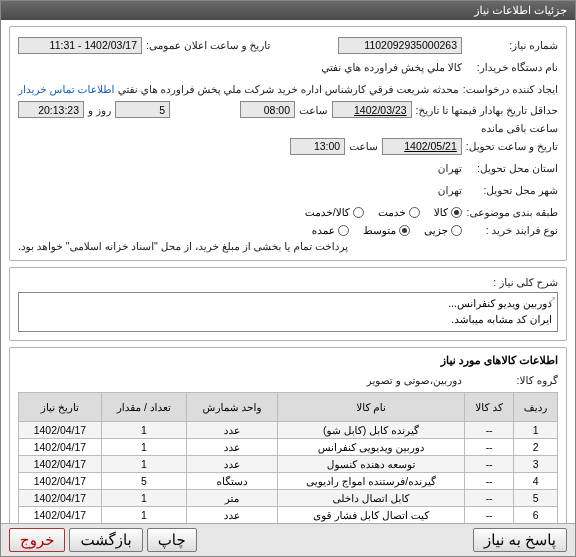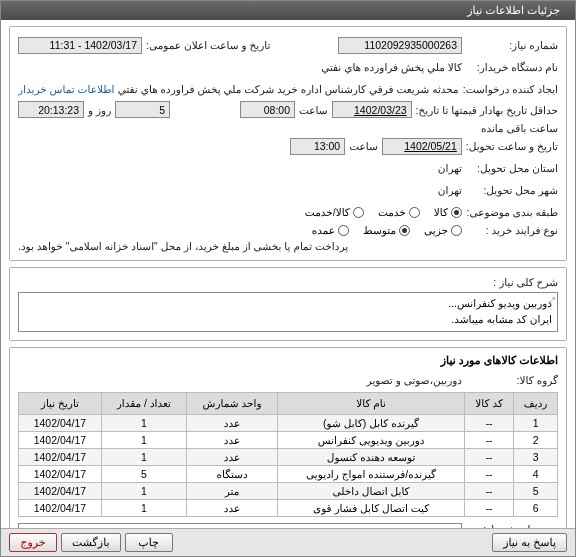--- a/index.html
+++ b/index.html
@@ -1,41 +1,41 @@
 <!DOCTYPE html>
 <html dir="rtl" lang="fa"><head>
 <meta charset="utf-8">
 <style>
 * { margin:0; padding:0; box-sizing:border-box; }
 body { font-family: Tahoma, Arial, sans-serif; font-size:11px; background:#d4d4d4; width:576px; height:557px; overflow:hidden; direction:rtl; }
 .window { background:#fff; border:1px solid #888; width:576px; height:557px; display:flex; flex-direction:column; }
-.titlebar { background:linear-gradient(#6a6a6a,#4a4a4a); color:#fff; padding:3px 15px; font-size:11px; }
+.titlebar { background:linear-gradient(#6a6a6a,#4a4a4a); color:#fff; padding:3px 8px; font-size:11px; }
 .content { flex:1; overflow:auto; padding:6px 8px 4px 8px; }
 .block { border:1px solid #b0b0b0; border-radius:2px; padding:6px 8px; margin-bottom:6px; background:#fff; }
 .row { display:flex; align-items:center; gap:4px; margin:2px 0; flex-wrap:wrap; min-height:20px; }
 .label { color:#222; white-space:nowrap; min-width:92px; text-align:right; font-size:10.5px; }
 .lbl-sm { color:#222; white-space:nowrap; font-size:10.5px; }
 .field { border:1px solid #888; background:#fff; padding:1px 4px; min-height:17px; display:inline-flex; align-items:center; font-size:10.5px; }
 .field.gray { background:#e8e8e8; }
 .w50 { width:55px; } .w60 { width:66px; } .w80 { width:80px;text-decoration:underline; } .w140 { width:124px; } .wflex { flex:1; min-width:120px; }
 .link { color:#1a5fb4; cursor:pointer; font-size:10.5px; }
 .radios { display:flex; gap:14px; align-items:center; }
 .radio { display:inline-flex; align-items:center; gap:3px; font-size:10.5px; }
 .radio .dot { width:11px; height:11px; border:1px solid #555; border-radius:50%; background:#fff; display:inline-flex; align-items:center; justify-content:center; }
 .radio .dot.on::after { content:""; width:5px; height:5px; background:#333; border-radius:50%; }
 .textarea { border:1px solid #888; background:#fff; padding:3px 5px; width:100%; min-height:36px; position:relative; font-size:10.5px; line-height:1.5; }
 .expand { position:absolute; top:2px; right:2px; font-size:8px; color:#666; cursor:pointer; }
 table { width:100%; border-collapse:collapse; font-size:10.5px; }
 th, td { border:1px solid #bbb; padding:2px 4px; text-align:center; }
-th { background:#dcdcdc; font-weight:normal; height:22px; }
+th { background:#dcdcdc; font-weight:normal; height:29px; }
 tr.odd { background:#f4f4f4; }
 tr.even { background:#fff; }
 .section-title { font-weight:bold; font-size:11px; margin-bottom:3px; }
 .footer { display:flex; gap:4px; padding:4px 8px; border-top:1px solid #aaa; background:#e6e6e6; justify-content:flex-start; align-items:center; }
-.btn { border:1px solid #777; background:linear-gradient(#fefefe,#ddd); padding:2px 10px; font-size:11px; cursor:pointer; border-radius:2px; min-width:48px; text-align:center; }
+.btn { border:1px solid #777; background:linear-gradient(#fefefe,#ddd); padding:2px 10px; font-size:15px; cursor:pointer; border-radius:2px; min-width:48px; text-align:center; }
 .btn.red { border-color:#a33; color:#a00; }
 .notes { border:1px solid #888; background:#fff; padding:4px 6px; font-size:10.5px; line-height:1.6; }
 </style>
 </head>
 <body>
 
 <div class="window">
   <div class="titlebar">جزئیات اطلاعات نیاز</div>
 
   <div class="content">

